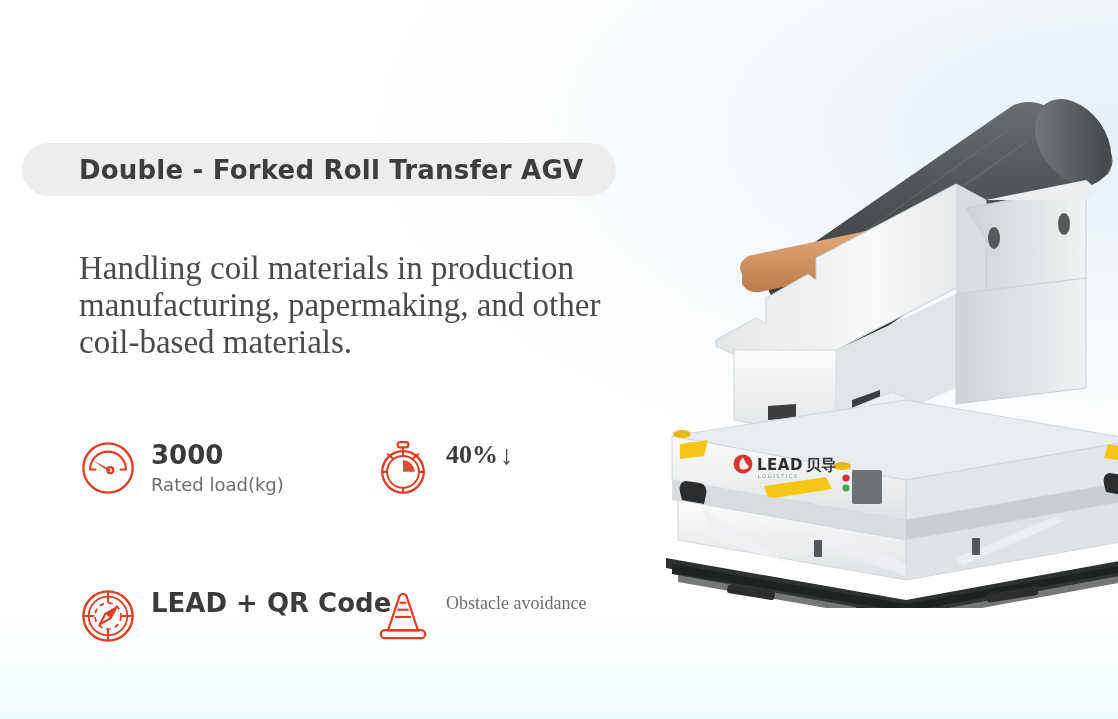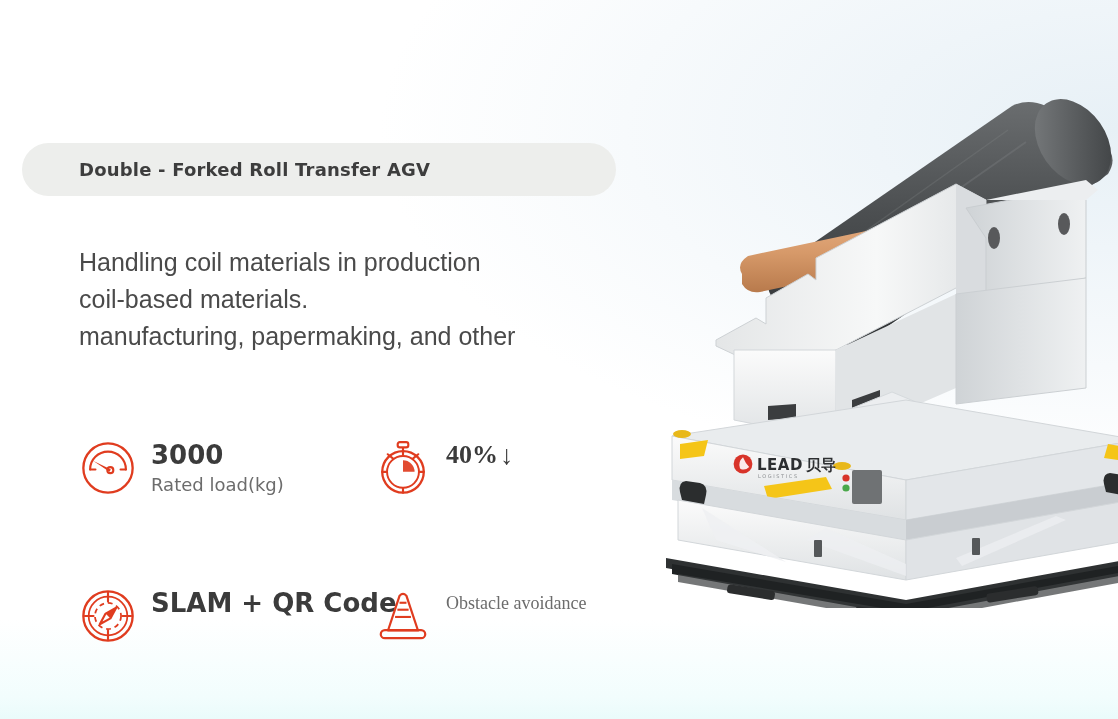--- a/index.html
+++ b/index.html
@@ -18,29 +18,29 @@
 
   
   .title-pill{
     position:absolute;left:22px;top:143px;width:594px;height:53px;
     background:#edeeec;border-radius:27px;
     display:flex;align-items:center;
   }
   .title-pill .title-text{
     margin-left:57px;
     font-family:"DejaVu Sans", sans-serif;
-    font-size:18px;font-weight:bold;color:#3d3d3d;
+    font-size:26px;font-weight:bold;color:#3d3d3d;
     letter-spacing:.2px;white-space:nowrap;
   }
 
   
   .desc{
-    position:absolute;left:79px;top:244px;width:560px;
-    font-size:25px;line-height:37px;color:#4a4a4a;
-    font-family:Liberation Sans, sans-serif;
+    position:absolute;left:79px;top:250px;width:560px;
+    font-size:33px;line-height:37px;color:#4a4a4a;
+    font-family:Liberation Serif, serif;
   }
   .desc span{display:block;}
 
   
   .specs{position:absolute;left:79px;top:437px;width:580px;}
   .spec-row{display:flex;}
   .spec-row.row2{margin-top:88px;}
   .spec{display:flex;align-items:flex-start;}
   .spec.col1{width:295px;}
   .spec.col2{width:285px;font-family:Liberation Serif, serif;}
@@ -65,22 +65,22 @@
 <body>
 
 <div class="stage">
 
   <div class="title-pill">
     <div class="title-text">Double - Forked Roll Transfer AGV</div>
   </div>
 
   <div class="desc">
     <span>Handling coil materials in production</span>
+    <span>manufacturing, papermaking, and other</span>
     <span>coil-based materials.</span>
-    <span>manufacturing, papermaking, and other</span>
   </div>
 
   <div class="specs">
 
     <div class="spec-row row1">
 
       <div class="spec col1">
         <div class="spec-icon">
           <svg viewBox="0 0 60 60">
             <circle cx="30" cy="30" r="25.5" fill="none" stroke="#e03c1f" stroke-width="2.4"></circle>
@@ -137,21 +137,21 @@
             <line x1="30" y1="6" x2="30" y2="15" stroke="#e03c1f" stroke-width="2.2" stroke-linecap="round"></line>
             <line x1="30" y1="45" x2="30" y2="54" stroke="#e03c1f" stroke-width="2.2" stroke-linecap="round"></line>
             <line x1="6" y1="30" x2="15" y2="30" stroke="#e03c1f" stroke-width="2.2" stroke-linecap="round"></line>
             <line x1="45" y1="30" x2="54" y2="30" stroke="#e03c1f" stroke-width="2.2" stroke-linecap="round"></line>
             <path d="M38.5 21.5 L32.5 32.5 L21.5 38.5 L27.5 27.5 Z" fill="none" stroke="#e03c1f" stroke-width="2.2" stroke-linejoin="round"></path>
             <path d="M38.5 21.5 L32.5 32.5 L27.5 27.5 Z" fill="#e03c1f"></path>
           </svg>
         </div>
         <div class="spec-text">
           <div class="spec-value">
-            <span>SLAM + QR Code</span>
+            <span>LEAD + QR Code</span>
           </div>
         </div>
       </div>
 
       <div class="spec col2">
         <div class="spec-icon">
           <svg viewBox="0 0 60 60">
             <path d="M26.5 9 Q30 5.5 33.5 9 L45.5 45 L14.5 45 Z" fill="none" stroke="#e03c1f" stroke-width="2.3" stroke-linejoin="round"></path>
             <line x1="21.8" y1="31" x2="38.2" y2="31" stroke="#e03c1f" stroke-width="2.2"></line>
             <line x1="24.2" y1="23.5" x2="35.8" y2="23.5" stroke="#e03c1f" stroke-width="2.2"></line>

